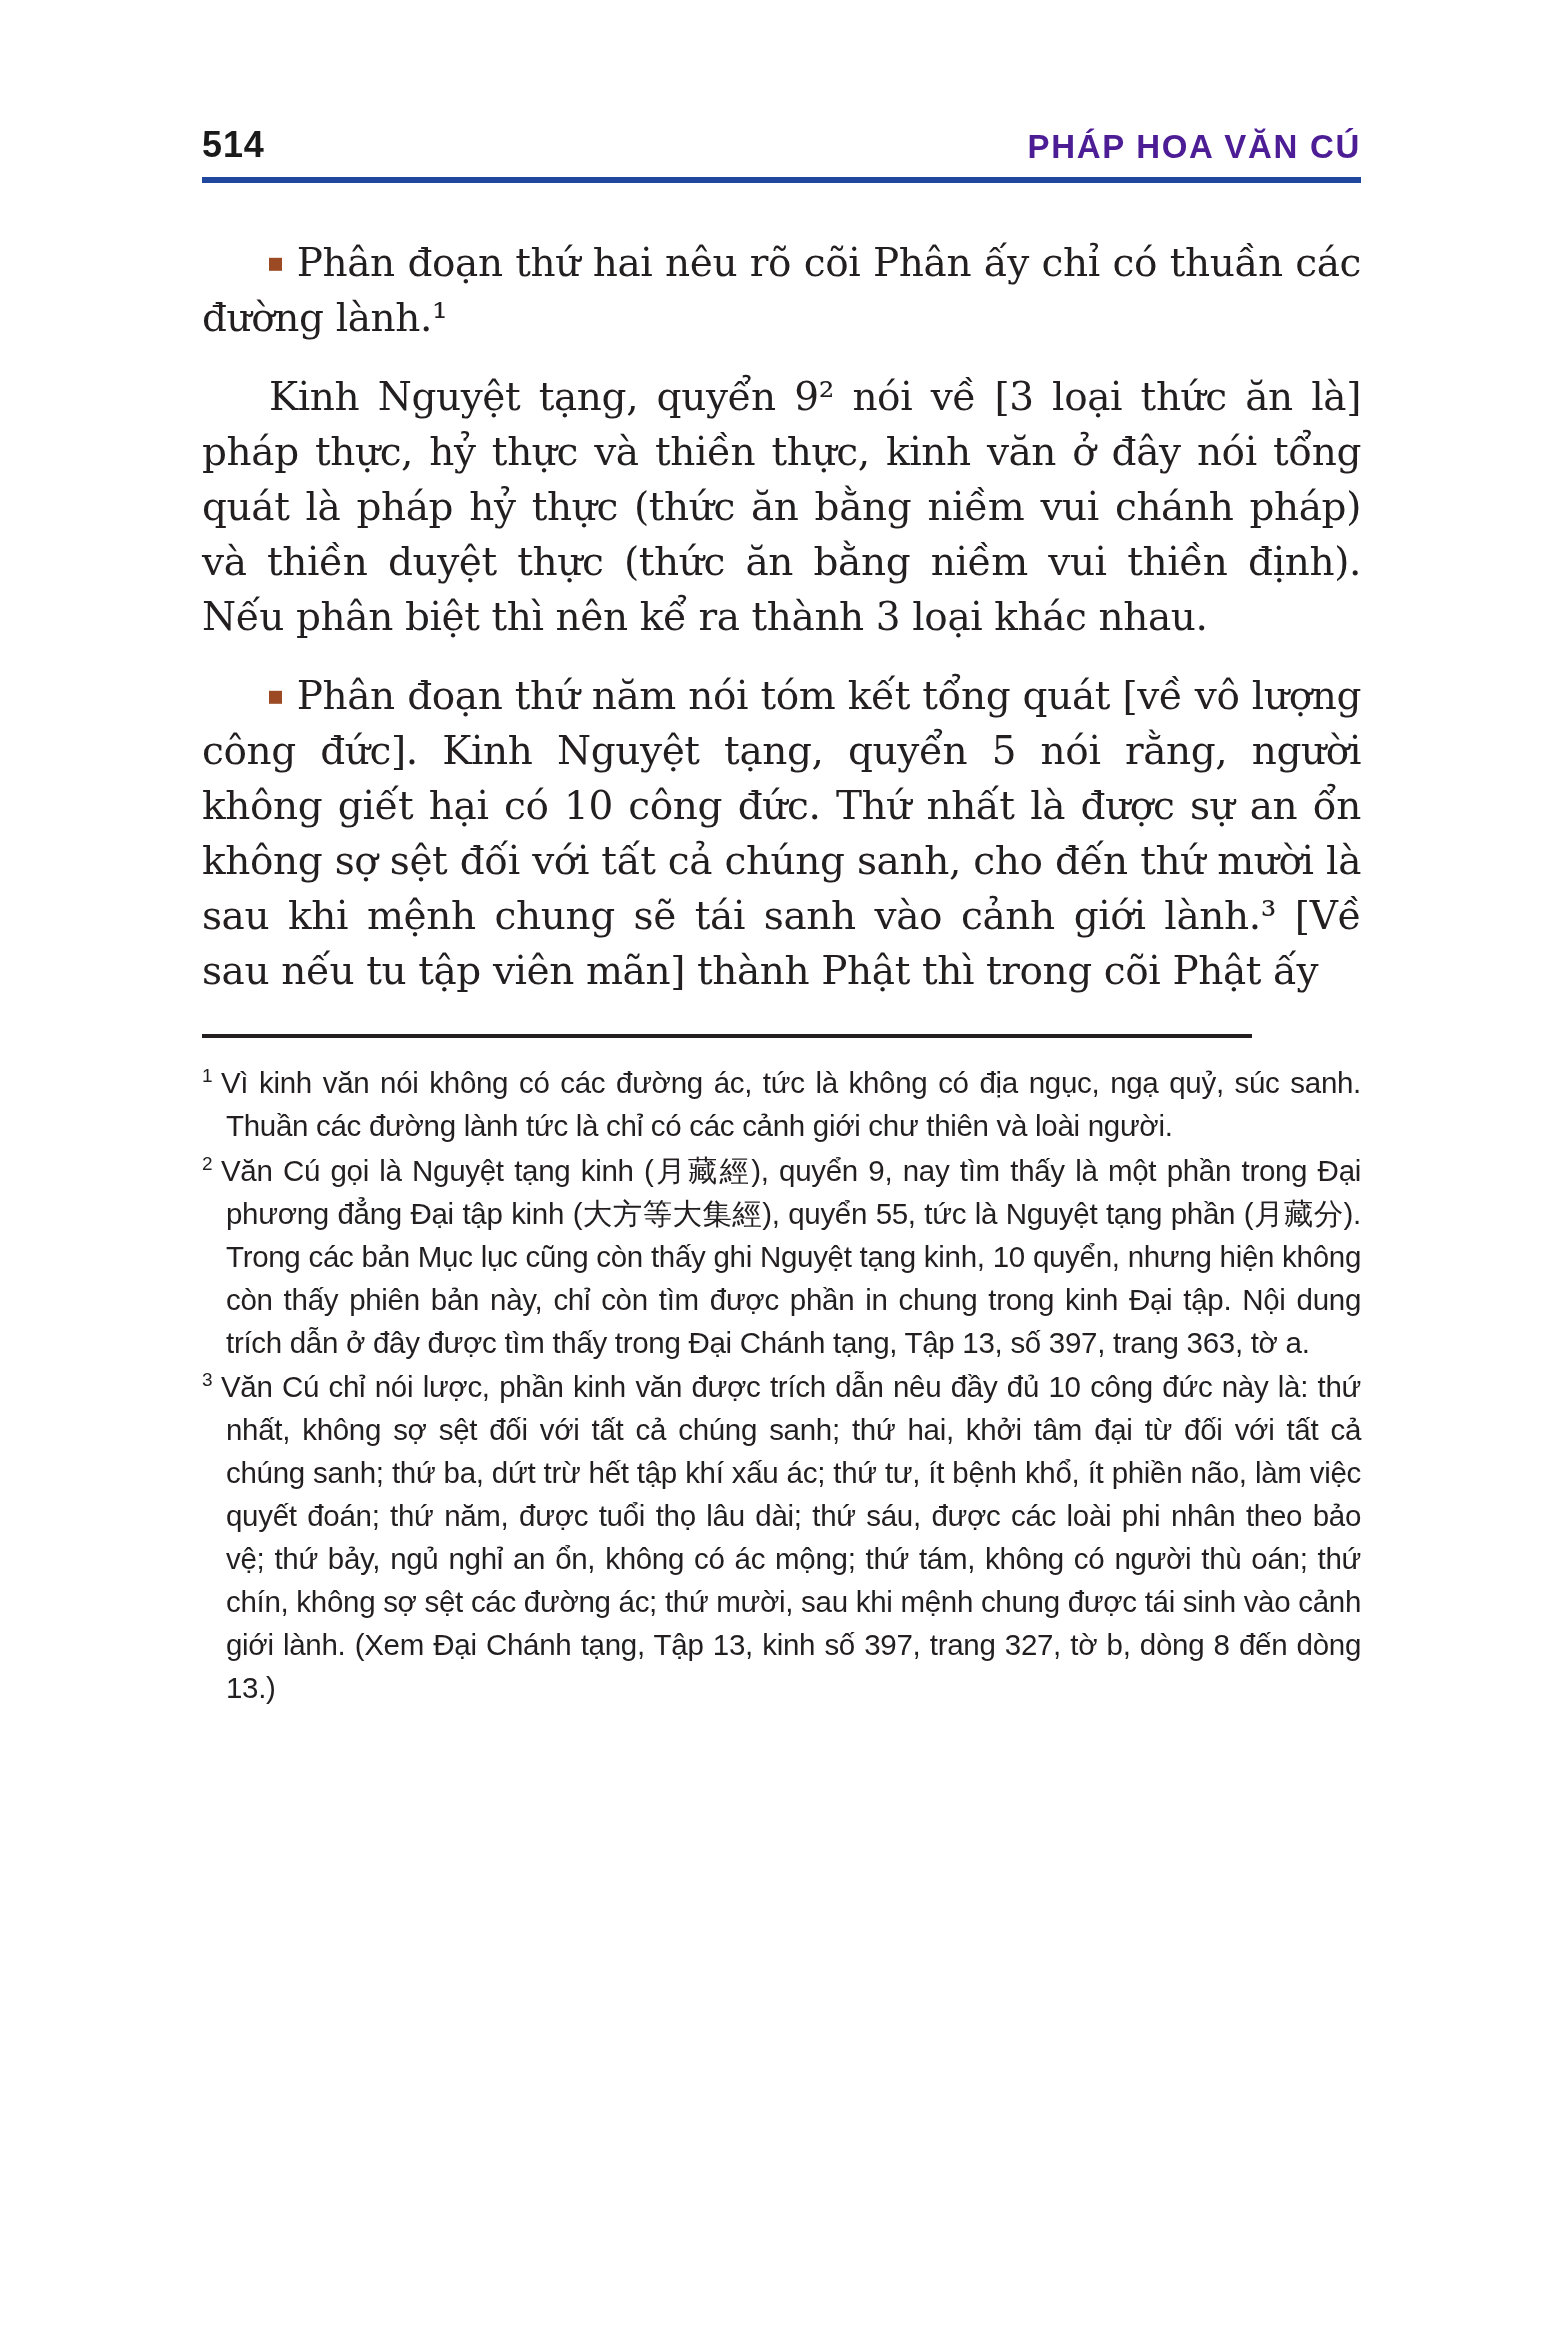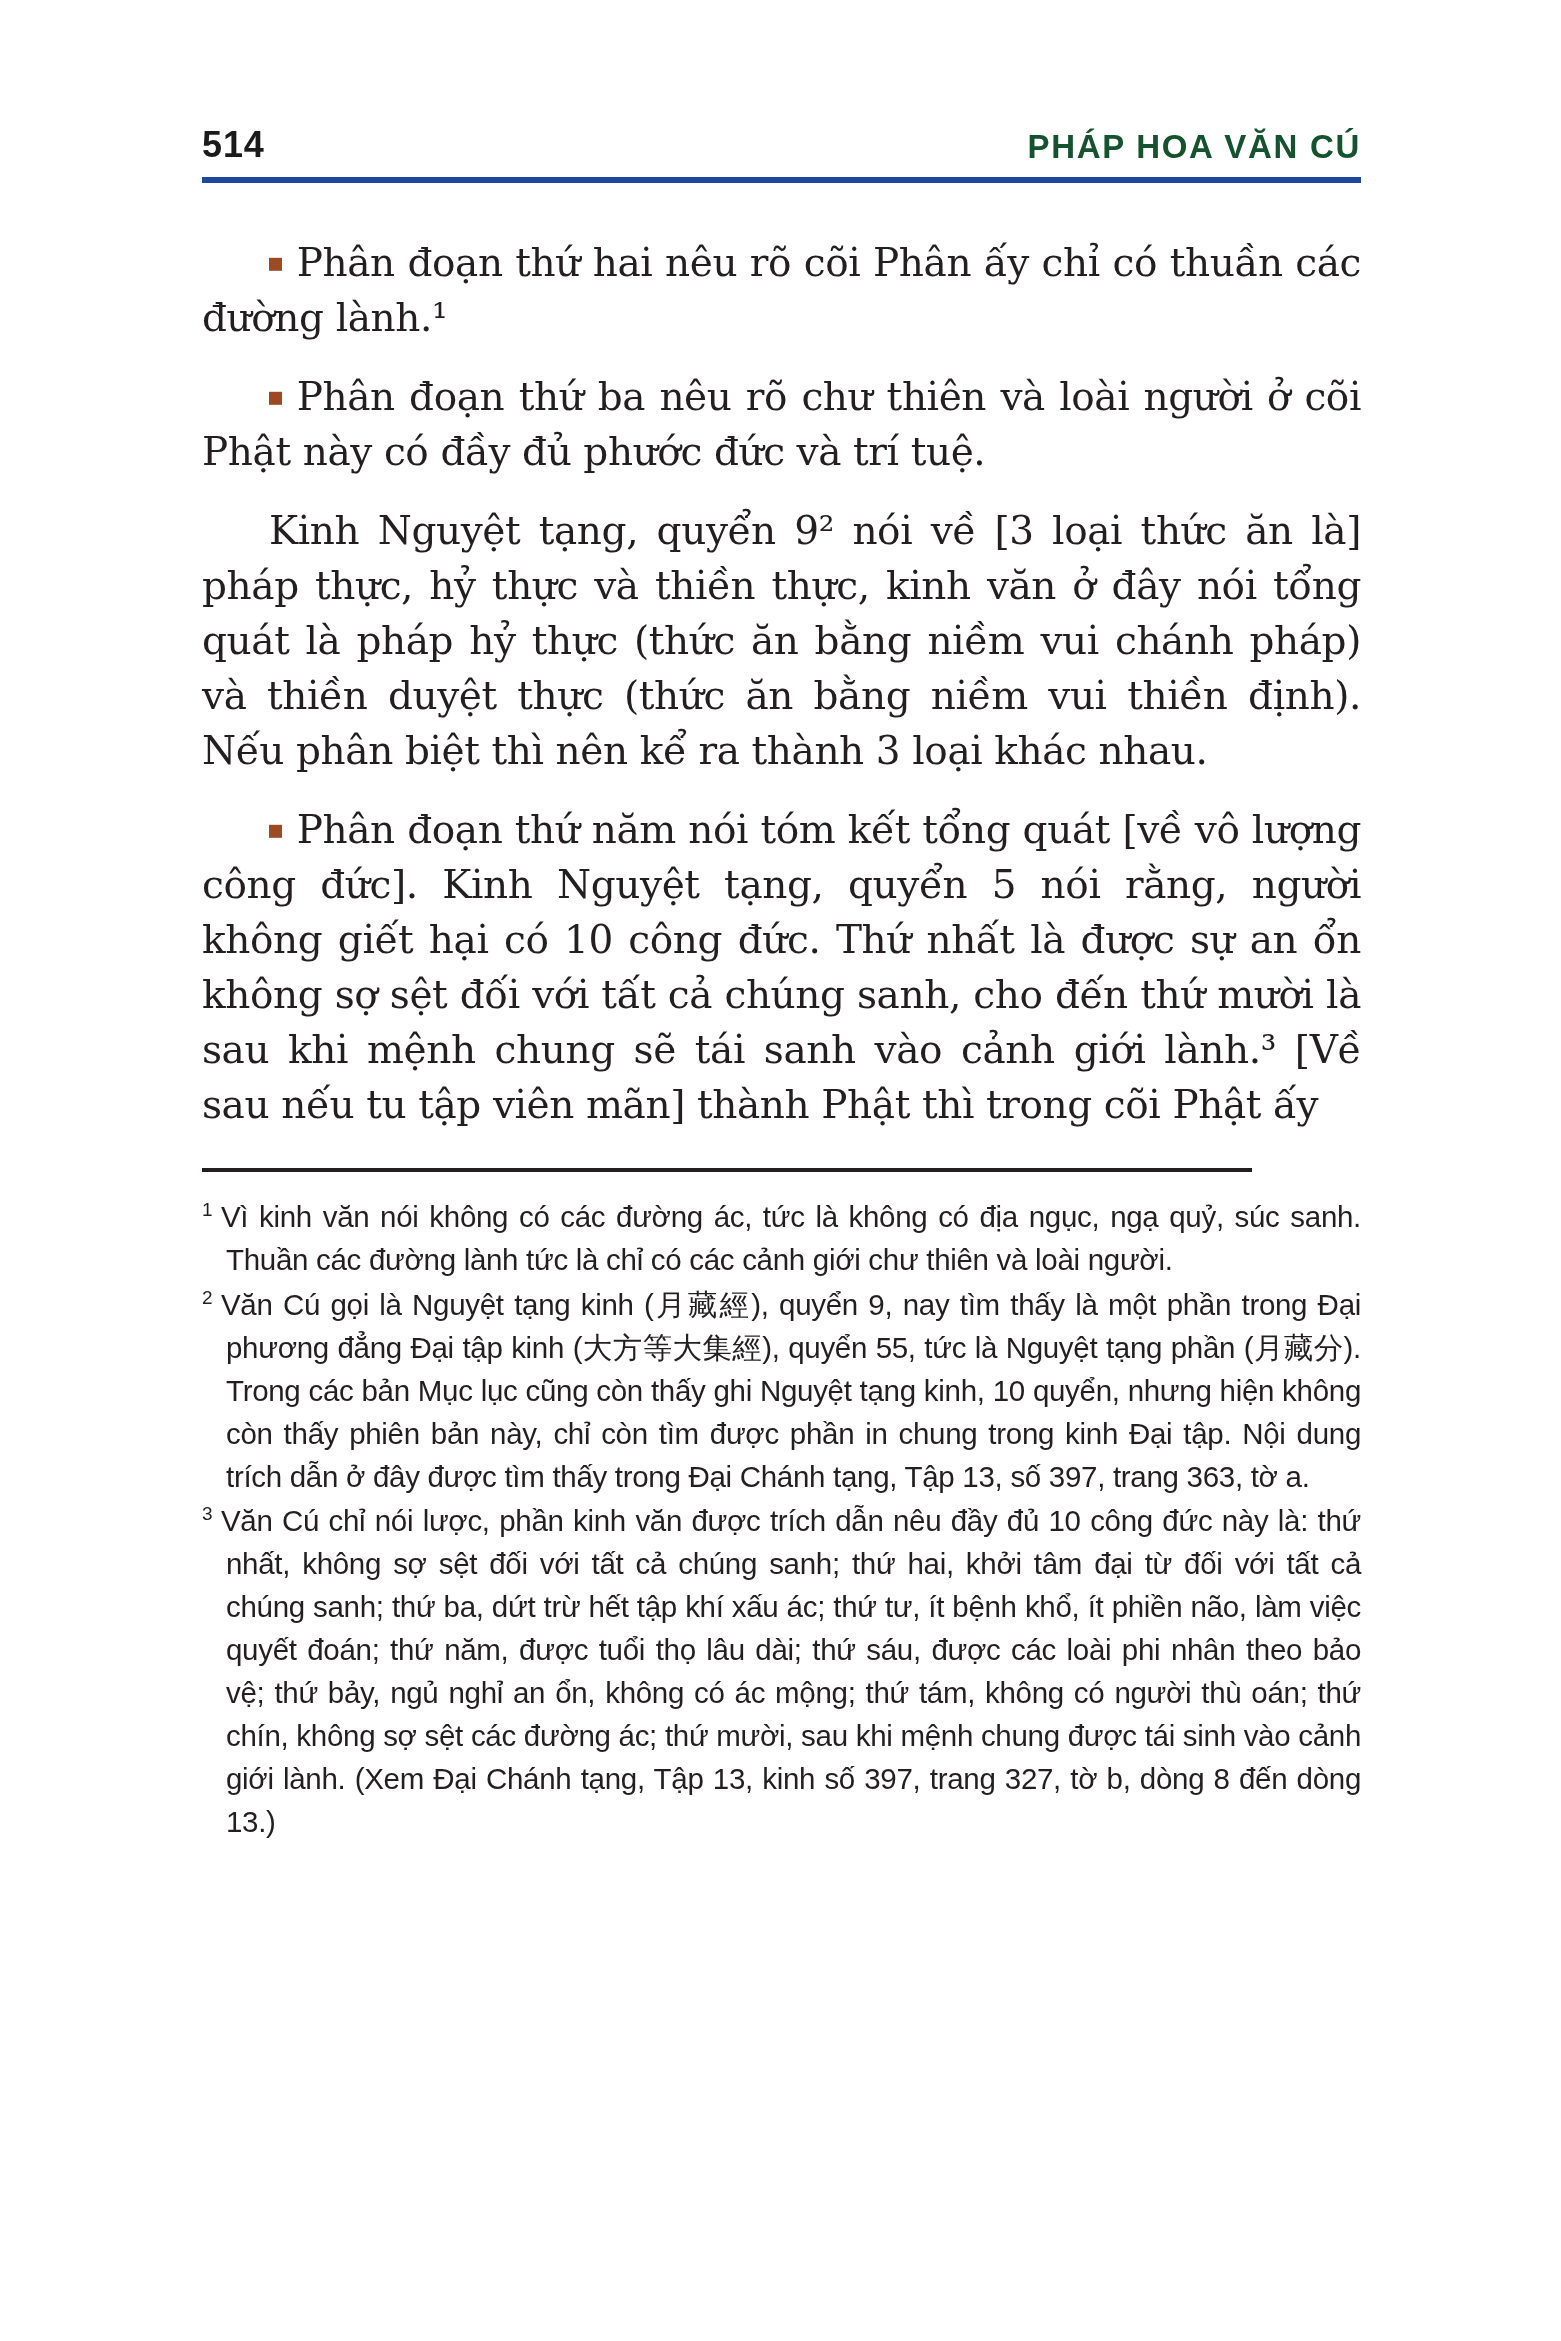--- a/index.html
+++ b/index.html
@@ -33,21 +33,21 @@
   }
   .page-number {
     font-size: 36px;
     letter-spacing: 0.9px;
     color: #1a1a1a;
     line-height: 1;
   }
   .running-title {
     font-size: 33px;
     letter-spacing: 1.7px;
-    color: #14532d;
+    color: #4c1d95;
     line-height: 1;
   }
   .header-rule {
     height: 6px;
     background: #20479e;
     margin-top: 14px;
   }
   
   .body-text {
     margin-top: 52px;
@@ -103,21 +103,20 @@
 <div class="page">
 
   <div class="header">
     <span class="page-number">514</span>
     <span class="running-title">PHÁP HOA VĂN CÚ</span>
   </div>
   <div class="header-rule"></div>
 
   <div class="body-text">
     <p><span class="bullet"></span><span>Phân đoạn thứ hai nêu rõ cõi Phân ấy chỉ có thuần các đường lành.¹</span></p>
-    <p><span class="bullet"></span><span>Phân đoạn thứ ba nêu rõ chư thiên và loài người ở cõi Phật này có đầy đủ phước đức và trí tuệ.</span></p>
     <p><span>Kinh Nguyệt tạng, quyển 9² nói về [3 loại thức ăn là] pháp thực, hỷ thực và thiền thực, kinh văn ở đây nói tổng quát là pháp hỷ thực (thức ăn bằng niềm vui chánh pháp) và thiền duyệt thực (thức ăn bằng niềm vui thiền định). Nếu phân biệt thì nên kể ra thành 3 loại khác nhau.</span></p>
     <p><span class="bullet"></span><span>Phân đoạn thứ năm nói tóm kết tổng quát [về vô lượng công đức]. Kinh Nguyệt tạng, quyển 5 nói rằng, người không giết hại có 10 công đức. Thứ nhất là được sự an ổn không sợ sệt đối với tất cả chúng sanh, cho đến thứ mười là sau khi mệnh chung sẽ tái sanh vào cảnh giới lành.³ [Về sau nếu tu tập viên mãn] thành Phật thì trong cõi Phật ấy</span></p>
   </div>
 
   <div class="footnote-rule"></div>
 
   <div class="footnotes">
     <p class="footnote"><span class="fn-marker">1</span><span>Vì kinh văn nói không có các đường ác, tức là không có địa ngục, ngạ quỷ, súc sanh. Thuần các đường lành tức là chỉ có các cảnh giới chư thiên và loài người.</span></p>
     <p class="footnote"><span class="fn-marker">2</span><span>Văn Cú gọi là Nguyệt tạng kinh (月藏經), quyển 9, nay tìm thấy là một phần trong Đại phương đẳng Đại tập kinh (大方等大集經), quyển 55, tức là Nguyệt tạng phần (月藏分). Trong các bản Mục lục cũng còn thấy ghi Nguyệt tạng kinh, 10 quyển, nhưng hiện không còn thấy phiên bản này, chỉ còn tìm được phần in chung trong kinh Đại tập. Nội dung trích dẫn ở đây được tìm thấy trong Đại Chánh tạng, Tập 13, số 397, trang 363, tờ a.</span></p>
     <p class="footnote"><span class="fn-marker">3</span><span>Văn Cú chỉ nói lược, phần kinh văn được trích dẫn nêu đầy đủ 10 công đức này là: thứ nhất, không sợ sệt đối với tất cả chúng sanh; thứ hai, khởi tâm đại từ đối với tất cả chúng sanh; thứ ba, dứt trừ hết tập khí xấu ác; thứ tư, ít bệnh khổ, ít phiền não, làm việc quyết đoán; thứ năm, được tuổi thọ lâu dài; thứ sáu, được các loài phi nhân theo bảo vệ; thứ bảy, ngủ nghỉ an ổn, không có ác mộng; thứ tám, không có người thù oán; thứ chín, không sợ sệt các đường ác; thứ mười, sau khi mệnh chung được tái sinh vào cảnh giới lành. (Xem Đại Chánh tạng, Tập 13, kinh số 397, trang 327, tờ b, dòng 8 đến dòng 13.)</span></p>

